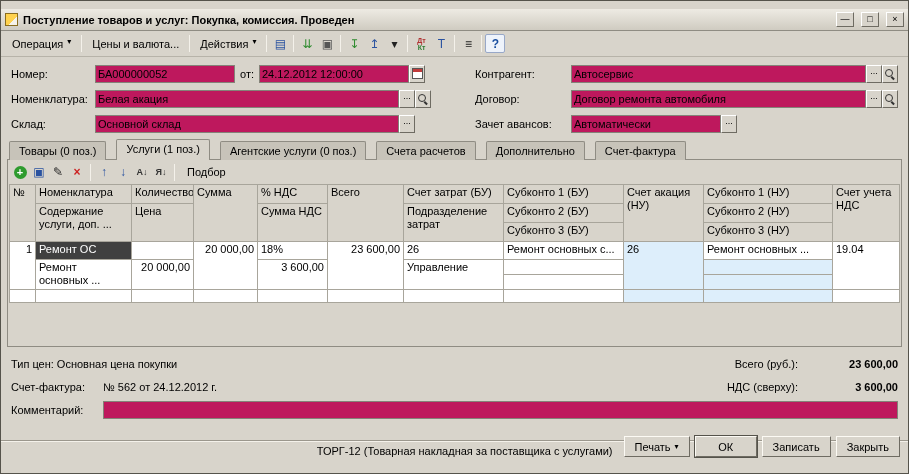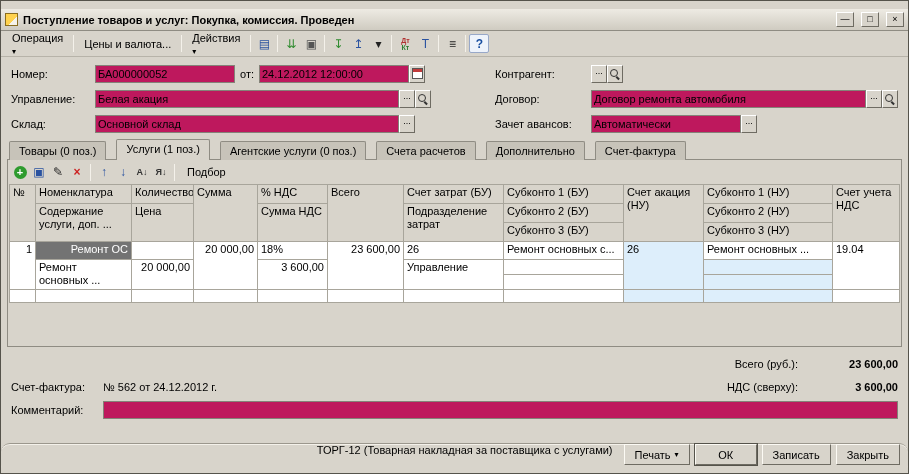--- a/index.html
+++ b/index.html
@@ -6,31 +6,31 @@
   *{box-sizing:border-box;}
   .window{width:909px;height:474px;background:#d8d4cb;border:1px solid #55534b;display:flex;flex-direction:column;overflow:hidden;font-family:"Liberation Sans",sans-serif;font-size:11px;color:#000;}
 
   
   .titlebar{height:22px;flex:none;display:flex;align-items:center;gap:5px;padding:0 4px;background:linear-gradient(#eeebe3,#cfcbc1);border-bottom:1px solid #8f8c83;margin-top:8px;}
   .title-text{font-weight:bold;flex:1;white-space:nowrap;overflow:hidden;}
   .winbtn{width:18px;height:15px;display:flex;align-items:center;justify-content:center;background:#d8d4cb;border:1px solid;border-color:#ffffff #6e6b62 #6e6b62 #ffffff;font-size:9px;line-height:1;margin-left:2px;cursor:default;}
 
   
   .menubar{height:26px;flex:none;display:flex;align-items:center;padding:1px 4px;border-bottom:1px solid #b7b3a9;}
-  .mbtn{display:flex;align-items:flex-start;gap:4px;padding:3px 7px;white-space:nowrap;flex-direction:column;}
+  .mbtn{display:flex;align-items:flex-start;gap:4px;padding:3px 7px;white-space:nowrap;}
   .arr{font-size:8px;line-height:1;}
   .msep{width:1px;height:17px;background:#9b978d;border-right:1px solid #f4f1ea;margin:0 3px;flex:none;}
   .tbicon{width:20px;height:19px;flex:none;display:flex;align-items:center;justify-content:center;font-size:12px;line-height:1;}
   .ic-blue{color:#2a52a0;} .ic-green{color:#2e8b2e;} .ic-gray{color:#555;} .ic-dark{color:#222;}
   .dtkt{display:flex;flex-direction:column;align-items:center;font-size:7px;line-height:7px;font-weight:bold;width:20px;}
   .dtkt .dt{color:#b03030;} .dtkt .kt{color:#2e7d32;}
   .help{color:#1a4fa0;font-weight:bold;border:1px solid #98a8c8;border-radius:2px;background:#eef3fb;}
 
   
-  .form-area{flex:none;display:flex;gap:64px;padding:7px 10px 6px;}
+  .form-area{flex:none;display:flex;gap:44px;padding:7px 10px 6px;}
   .fcol{display:flex;flex-direction:column;gap:6px;}
   .fcol.left{width:420px;flex:none;}
   .fcol.right{flex:1;min-width:0;}
   .frow{display:flex;align-items:center;height:19px;}
   .flabel{width:84px;flex:none;}
   .fcol.right .flabel{width:96px;}
   .flabel.ot{width:24px;text-align:center;}
   .tinput{height:18px;border:1px solid #848278;background:#be185d;padding:0 2px;font:inherit;color:#000;min-width:0;}
   .grow{flex:1;}
   .sqbtn{width:16px;height:18px;flex:none;display:flex;align-items:center;justify-content:center;background:#d8d4cb;border:1px solid;border-color:#ffffff #6e6b62 #6e6b62 #ffffff;font-size:9px;line-height:1;padding:0 0 4px 0;}
@@ -53,35 +53,35 @@
   .rowbtn.add .plus{width:13px;height:13px;border-radius:50%;background:#2e9b2e;color:#fff;display:flex;align-items:center;justify-content:center;font-size:11px;font-weight:bold;line-height:1;}
   .rowbtn.del{color:#c22;font-weight:bold;}
   .rowbtn.sorttxt{font-size:9px;font-weight:bold;color:#333;}
   .podbor{padding:2px 8px;white-space:nowrap;}
   .grid-wrap{flex:none;margin:0 1px;}
   table.grid{border-collapse:collapse;table-layout:fixed;width:100%;background:#fff;}
   .grid th,.grid td{border:1px solid #a8a59b;padding:1px 3px;vertical-align:top;overflow:hidden;text-align:left;font-weight:normal;line-height:13px;}
   .grid thead th{background:#d8d4cb;height:19px;}
   .grid td.rt{text-align:right;}
   .grid td.nw,.grid th.nw{white-space:nowrap;}
-  .grid td.sel{background:#737373;color:#fff;text-align:right;}
+  .grid td.sel{background:#404040;color:#fff;}
   .grid td.nu{background:#ddeefb;}
   tr.r1{height:18px;} tr.r2{height:15px;} tr.r3{height:15px;} tr.filler td{height:13px;}
 
   
   .info{flex:none;padding:8px 10px 0;}
   .irow{display:flex;align-items:center;height:17px;margin-bottom:6px;}
   .ilabel{width:92px;flex:none;}
   .spacer{flex:1;}
   .tlabel{margin-right:0;}
   .amount{width:100px;text-align:right;font-weight:bold;}
   .edlink{text-decoration:underline;}
 
   
-  .footer{margin-top:auto;flex:none;height:30px;border-top:1px solid #9b978d;box-shadow:inset 0 1px 0 #f4f1ea;display:flex;align-items:flex-start;justify-content:flex-end;gap:5px;padding:0 8px;border-radius:9px;}
+  .footer{margin-top:auto;flex:none;height:30px;border-top:1px solid #9b978d;box-shadow:inset 0 1px 0 #f4f1ea;display:flex;align-items:flex-end;justify-content:flex-end;gap:5px;padding:16px 8px;}
   .btn{height:21px;min-width:62px;padding:0 10px;display:flex;align-items:center;justify-content:center;gap:4px;background:#d8d4cb;border:1px solid;border-color:#fcfaf4 #6e6b62 #6e6b62 #fcfaf4;font:inherit;white-space:nowrap;}
   .btn.default{outline:1px solid #55534b;}
   .torg12{margin-right:6px;white-space:nowrap;}
   .doc-ico{width:13px;height:13px;flex:none;background:linear-gradient(135deg,#ffd24d 0 60%,#f6f3ea 60%);border:1px solid #8a6d1f;}
 </style>
 </head>
 <body>
 
 <div class="window">
 
@@ -133,37 +133,38 @@
       <div class="frow">
         <span class="flabel">Номер:</span>
         <input class="tinput" style="width: 140px;" value="БА000000052">
         <span class="flabel ot">от:</span>
         <input class="tinput" style="width: 150px;" value="24.12.2012 12:00:00">
         <span class="sqbtn icon">
             <span class="ic-cal"></span>
           </span>
       </div>
       <div class="frow">
-        <span class="flabel">Управление:</span>
+        <span class="flabel">Номенклатура:</span>
         <input class="tinput grow" value="Белая акация" style="">
         <span class="sqbtn">...</span>
         <span class="sqbtn icon">
             <span class="ic-mag"></span>
           </span>
       </div>
       <div class="frow">
         <span class="flabel">Склад:</span>
         <input class="tinput grow" value="Основной склад" style="">
         <span class="sqbtn">...</span>
         <span style="width:16px;flex:none"></span>
       </div>
     </div>
     <div class="fcol right">
       <div class="frow">
         <span class="flabel">Контрагент:</span>
+        <input class="tinput grow" value="Автосервис" style="">
         <span class="sqbtn">...</span>
         <span class="sqbtn icon">
             <span class="ic-mag"></span>
           </span>
       </div>
       <div class="frow">
         <span class="flabel">Договор:</span>
         <input class="tinput grow" value="Договор ремонта автомобиля" style="">
         <span class="sqbtn">...</span>
         <span class="sqbtn icon">
@@ -284,20 +285,21 @@
               <td class="nu"></td>
               <td></td>
           </tr>
         </tbody>
       </table>
     </div>
   </div>
 
   <div class="info">
     <div class="irow">
+      <span>Тип цен: Основная цена покупки</span>
       <span class="spacer"></span>
       <span class="tlabel">Всего (руб.):</span>
       <span class="amount">23 600,00</span>
     </div>
     <div class="irow">
       <span class="ilabel">Счет-фактура:</span>
       <span>№ 562 от 24.12.2012 г.</span>
       <span class="spacer"></span>
       <span class="tlabel">НДС (сверху):</span>
       <span class="amount">3 600,00</span>

